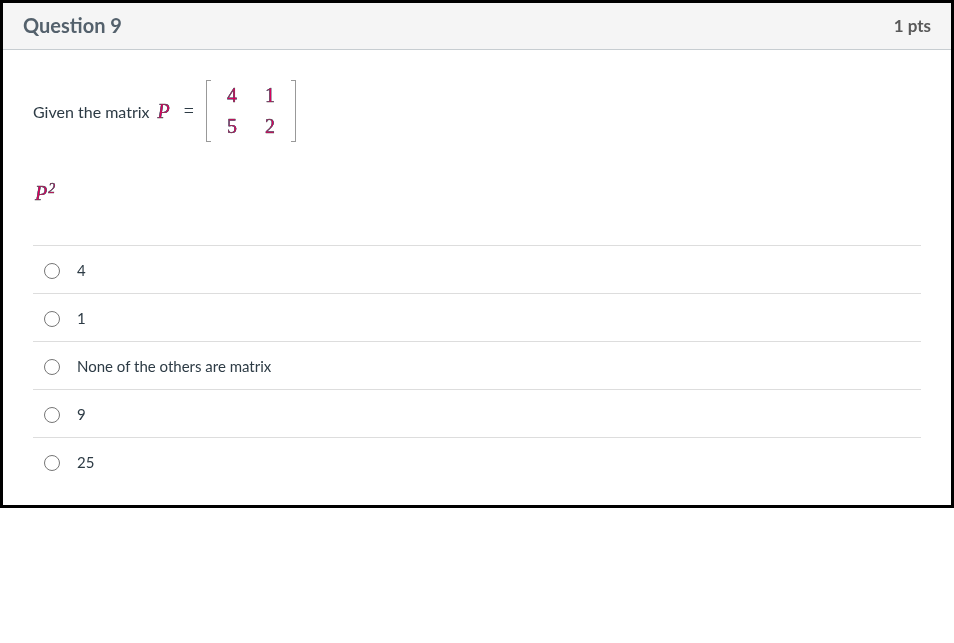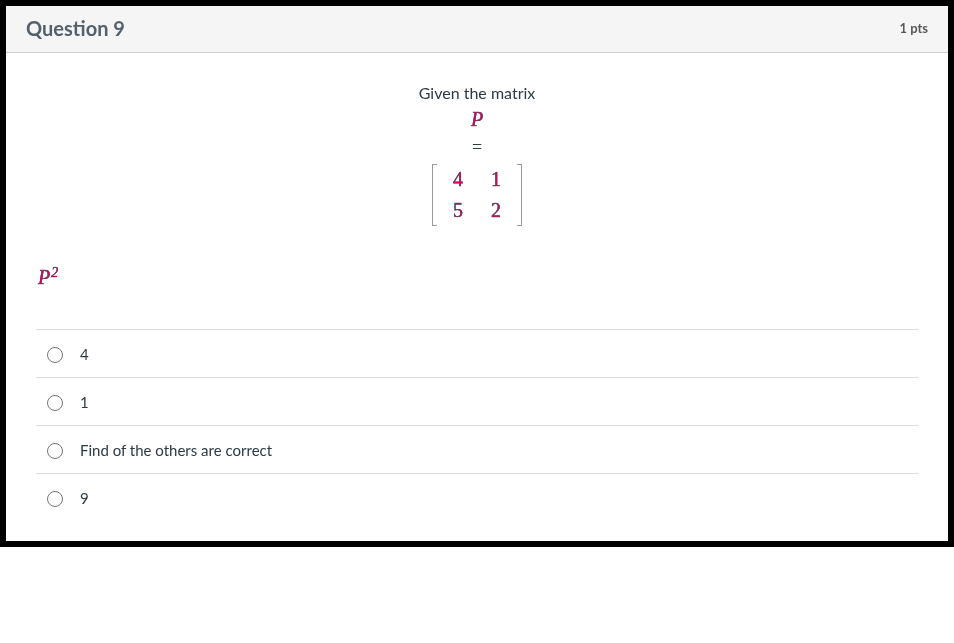--- a/index.html
+++ b/index.html
@@ -6,50 +6,49 @@
   body {
     margin: 0;
     padding: 0;
     font-family: "Lato", "Helvetica Neue", Helvetica, Arial, sans-serif;
     background: #fff;
     color: #2d3b45;
     font-size: 16px;
   }
   .question-wrap {
     width: 954px;
-    border: 6px solid #000000;
+    border: 3px solid #000000;
     background: #fff;
   }
   .question-header {
     display: flex;
     justify-content: space-between;
     align-items: center;
     background: #f5f5f5;
     border-bottom: 1px solid #c7cdd1;
     padding: 10px 20px 12px 20px;
   }
   .question-title {
     font-size: 20px;
     font-weight: 700;
     color: #54616c;
   }
   .question-points {
-    font-size: 13px;
+    font-size: 17px;
     font-weight: 700;
     color: #595959;
   }
   .question-body {
     padding: 30px 30px 20px 30px;
   }
   .prompt-line {
     display: flex;
     align-items: center;
     gap: 6px;
     margin-bottom: 40px;
-    flex-direction: column;
   }
   .prompt-text {
     font-size: 16px;
     color: #2d3b45;
   }
   .mathjax-var {
     font-family: "MathJax_Math", "STIXGeneral", "Times New Roman", serif;
     font-style: italic;
     font-size: 20px;
     color: rgba(0,0,0,0.08);
@@ -196,22 +195,26 @@
       <label class="answer-row">
         <input type="radio" name="q9" style="">
         <span class="answer-label">4</span>
       </label>
       <label class="answer-row">
         <input type="radio" name="q9" style="">
         <span class="answer-label">1</span>
       </label>
       <label class="answer-row">
         <input type="radio" name="q9" style="">
-        <span class="answer-label">Find of the others are correct</span>
+        <span class="answer-label">None of the others are matrix</span>
       </label>
       <label class="answer-row">
         <input type="radio" name="q9" style="">
         <span class="answer-label">9</span>
+      </label>
+      <label class="answer-row">
+        <input type="radio" name="q9" style="">
+        <span class="answer-label">25</span>
       </label>
     </div>
 
   </div>
 </div>
 
 </body></html>

